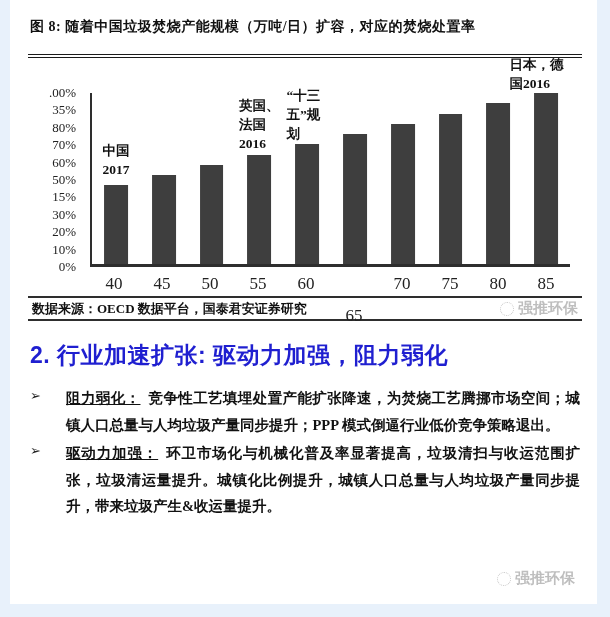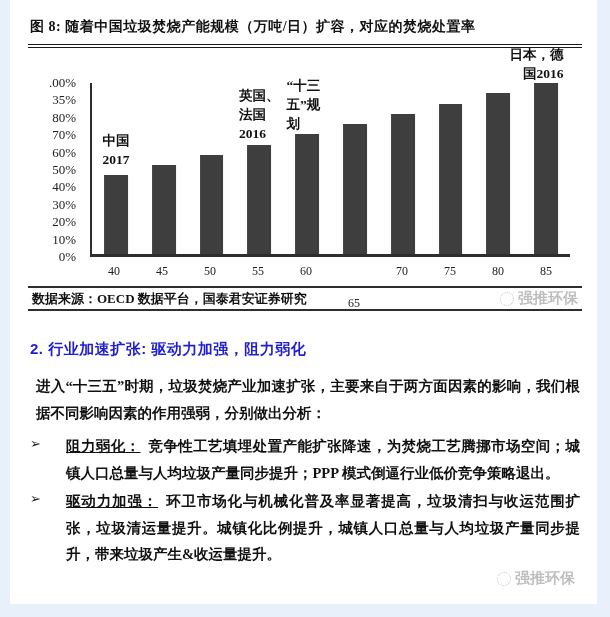--- a/index.html
+++ b/index.html
@@ -11,21 +11,21 @@
   }
   .page{
     position:absolute;left:10px;top:0;width:587px;height:604px;
     background:#ffffff;
   }
   
   .figure{position:absolute;left:18px;top:14px;width:554px;}
   .fig-title{
     font-family:"Liberation Serif",serif;
     font-size:14px;font-weight:bold;letter-spacing:.5px;
-    padding:4px 2px 8px 2px;
+    padding:4px 2px 18px 2px;
     border-bottom:4px double #1a1a1a;
     white-space:nowrap;
   }
   .chart{position:relative;height:238px;}
   .yaxis{position:absolute;left:0;width:56px;top:35px;bottom:29px;}
   .ytick{
     position:absolute;right:8px;transform:translateY(-50%);
     font-size:13px;color:#222;white-space:nowrap;
   }
   .plot{
@@ -38,40 +38,40 @@
     background:#3e3e3e;
   }
   .anno{
     position:absolute;transform:translateX(-50%);
     font-size:13.5px;font-weight:bold;line-height:19px;
     white-space:nowrap;text-align:left;color:#111;
   }
   .xaxis{position:absolute;left:62px;right:12px;bottom:0;height:29px;}
   .xtick{
     position:absolute;top:7px;transform:translateX(-50%);
-    font-size:12px;color:#222;
+    font-size:17px;color:#222;
   }
   .source-row{
     display:flex;justify-content:space-between;align-items:center;
     border-top:2px solid #2e2e2e;border-bottom:2px solid #2e2e2e;
     padding:1px 4px;font-size:13px;font-weight:bold;
   }
   
   .wm{display:inline-flex;align-items:center;gap:4px;color:#b3b3b3;
       font-size:15px;font-weight:bold;opacity:.85;}
   .wm-circle{
     display:inline-block;width:14px;height:14px;border-radius:50%;
     border:1px dotted #bcbcbc;box-sizing:border-box;
   }
   .bottom-wm{position:absolute;right:22px;bottom:16px;}
   
   .section{position:absolute;left:20px;top:340px;width:550px;}
   .heading{
     font-family:"Liberation Sans",sans-serif;
-    color:#1f1fd0;font-size:15px;font-weight:bold;
+    color:#1f1fd0;font-size:23px;font-weight:bold;
     margin:0 0 14px 0;letter-spacing:.5px;
   }
   .intro{
     margin:0 0 6px 6px;font-size:14.5px;font-weight:600;
     line-height:27px;text-align:justify;
   }
   .bullet{display:flex;margin:2px 0 0 0;}
   .marker{
     flex:0 0 36px;font-family:"DejaVu Sans","Liberation Sans",sans-serif;
     font-size:13px;padding-top:3px;color:#222;
@@ -91,21 +91,21 @@
     <div class="fig-title">图 8: 随着中国垃圾焚烧产能规模（万吨/日）扩容，对应的焚烧处置率</div>
 
     <div class="chart">
       <div class="yaxis">
           <span class="ytick" style="top: 0%;">.00%</span>
           <span class="ytick" style="top: 10%;">35%</span>
           <span class="ytick" style="top: 20%;">80%</span>
           <span class="ytick" style="top: 30%;">70%</span>
           <span class="ytick" style="top: 40%;">60%</span>
           <span class="ytick" style="top: 50%;">50%</span>
-          <span class="ytick" style="top: 60%;">40%</span>
+          <span class="ytick" style="top: 60%;">15%</span>
           <span class="ytick" style="top: 70%;">30%</span>
           <span class="ytick" style="top: 80%;">20%</span>
           <span class="ytick" style="top: 90%;">10%</span>
           <span class="ytick" style="top: 100%;">0%</span>
         </div>
       <div class="plot">
           <div class="bar" style="left: 5%; height: 46%; background: rgb(62, 62, 62);"></div>
           <div class="bar" style="left: 15%; height: 52%; background: rgb(62, 62, 62);"></div>
           <div class="bar" style="left: 25%; height: 58%; background: rgb(62, 62, 62);"></div>
           <div class="bar" style="left: 35%; height: 64%; background: rgb(62, 62, 62);"></div>
@@ -122,21 +122,21 @@
           <div class="anno" style="left: 35%; bottom: 65%;">
             <div>英国、</div>
             <div>法国</div>
             <div>2016</div>
           </div>
           <div class="anno" style="left: 44.2%; bottom: 71%;">
             <div>“十三</div>
             <div>五”规</div>
             <div>划</div>
           </div>
-          <div class="anno" style="left: 93%; bottom: 100%; text-align: right;">
+          <div class="anno" style="left: 93%; bottom: 100%;">
             <div>日本，德</div>
             <div>国2016</div>
           </div>
         </div>
       <div class="xaxis">
           <span class="xtick" style="left: 5%;">40</span>
           <span class="xtick" style="left: 15%;">45</span>
           <span class="xtick" style="left: 25%;">50</span>
           <span class="xtick" style="left: 35%;">55</span>
           <span class="xtick" style="left: 45%;">60</span>
@@ -152,21 +152,20 @@
       <span>数据来源：OECD 数据平台，国泰君安证券研究</span>
       <span class="wm">
         <span class="wm-circle"></span>
         <span>强推环保</span>
       </span>
     </div>
   </div>
 
   <div class="section">
     <h2 class="heading">2.  行业加速扩张: 驱动力加强，阻力弱化</h2>
-    <p class="intro">进入“十三五”时期，垃圾焚烧产业加速扩张，主要来自于两方面因素的影响，我们根据不同影响因素的作用强弱，分别做出分析：</p>
 
     <div class="bullet">
       <span class="marker">➢</span>
       <span class="btext">
         <span class="lead">阻力弱化：</span><span>竞争性工艺填埋处置产能扩张降速，为焚烧工艺腾挪市场空间；城镇人口总量与人均垃圾产量同步提升；PPP 模式倒逼行业低价竞争策略退出。</span>
       </span>
     </div>
 
     <div class="bullet">
       <span class="marker">➢</span>

